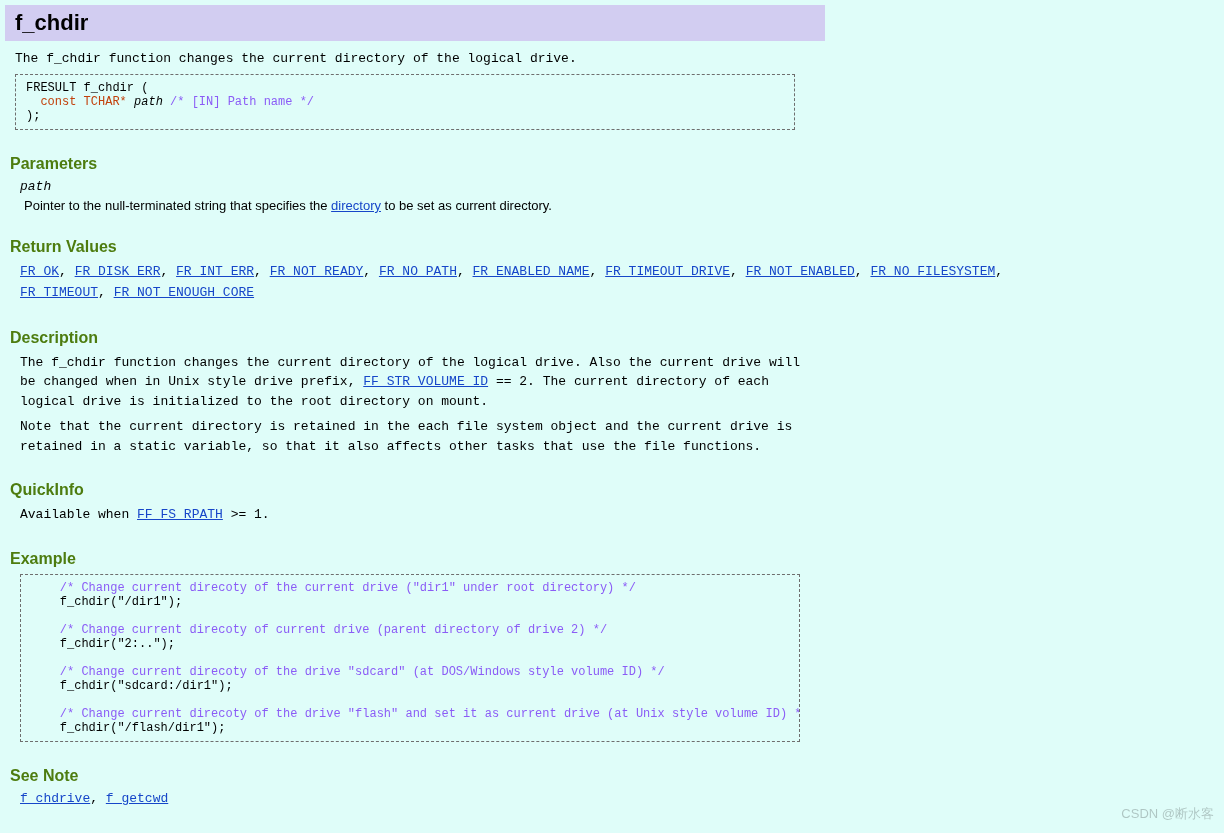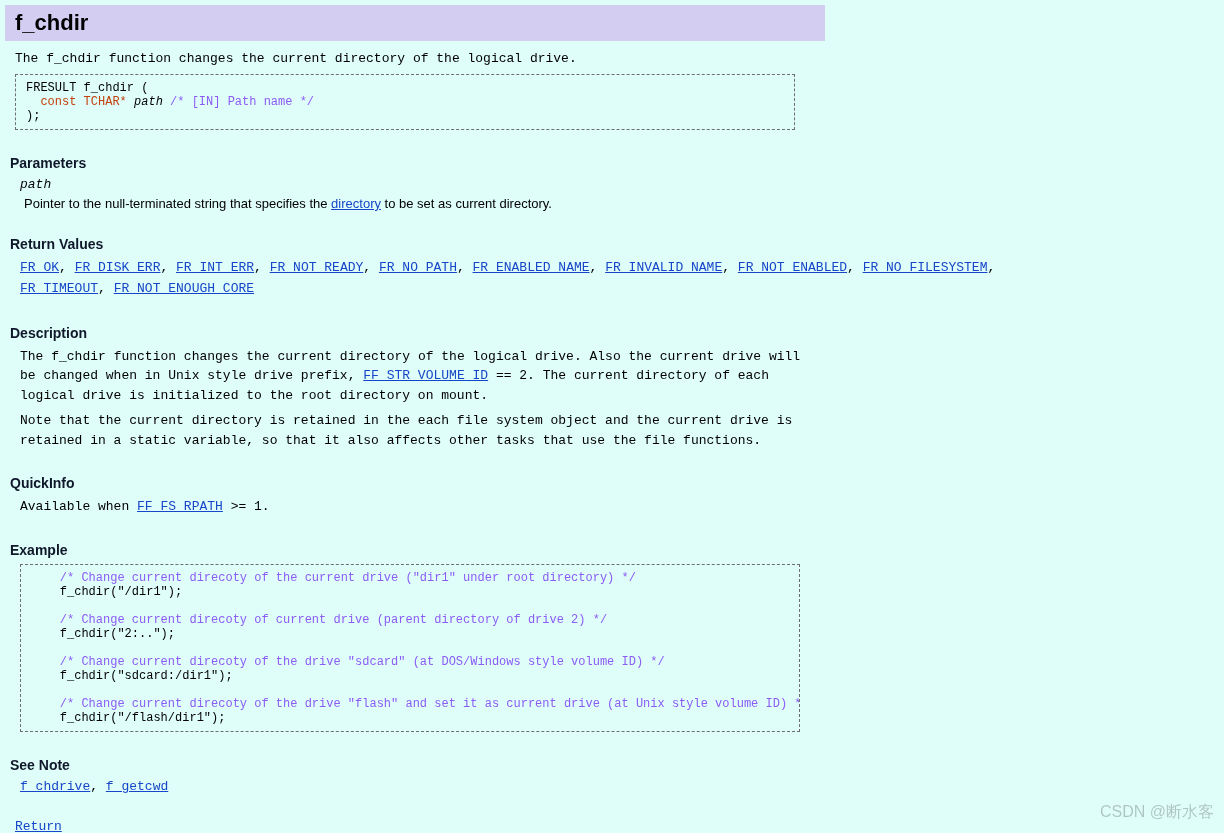--- a/index.html
+++ b/index.html
@@ -40,23 +40,23 @@
     width: 780px;
     box-sizing: border-box;
   }
   pre.codebox .kw { color: #c2410c; }
   pre.codebox .param-it { font-style: italic; }
   pre.codebox .comment { color: #8b5cf6; }
   .sect { margin: 0 0 25px 0; padding: 0 5px; }
   .sect h4 {
     margin: 0 0 6px 0;
     font-family: Arial, Helvetica, sans-serif;
-    font-size: 14px;
+    font-size: 16px;
     font-weight: bold;
-    color: #0f172a;
+    color: #4d7c0f;
   }
   .tt { font-family: "Courier New", monospace; }
   .param-name {
     font-family: "Courier New", monospace;
     font-style: italic;
     margin-left: 10px;
   }
   .param-desc {
     font-family: Liberation Sans, sans-serif;
     margin-left: 14px;
@@ -84,21 +84,21 @@
   .return-link {
     margin-left: 10px;
     font-family: "Courier New", monospace;
   }
   .watermark {
     position: fixed;
     right: 10px;
     bottom: 10px;
     color: rgba(0,0,0,0.22);
     font-family: Arial, sans-serif;
-    font-size: 16px;
+    font-size: 13px;
     pointer-events: none;
   }
 </style>
 </head>
 <body>
 
 <div class="page">
 
   <h1>f_chdir</h1>
 
@@ -113,21 +113,21 @@
   <div class="sect">
     <h4>Parameters</h4>
     <div class="param-name">path</div>
     <div class="param-desc">
       <span>Pointer to the null-terminated string that specifies the </span><a href="#">directory</a><span> to be set as current directory.</span>
     </div>
   </div>
 
   <div class="sect">
     <h4>Return Values</h4>
-    <div class="ret" id="return-values-list"><a href="#">FR OK</a>, <a href="#">FR DISK ERR</a>, <a href="#">FR INT ERR</a>, <a href="#">FR NOT READY</a>, <a href="#">FR NO PATH</a>, <a href="#">FR ENABLED NAME</a>, <a href="#">FR INVALID NAME</a>, <a href="#">FR NOT ENABLED</a>, <a href="#">FR NO FILESYSTEM</a>, <br><a href="#">FR TIMEOUT</a>, <a href="#">FR NOT ENOUGH CORE</a></div>
+    <div class="ret" id="return-values-list"><a href="#">FR OK</a>, <a href="#">FR DISK ERR</a>, <a href="#">FR INT ERR</a>, <a href="#">FR NOT READY</a>, <a href="#">FR NO PATH</a>, <a href="#">FR ENABLED NAME</a>, <a href="#">FR TIMEOUT DRIVE</a>, <a href="#">FR NOT ENABLED</a>, <a href="#">FR NO FILESYSTEM</a>, <br><a href="#">FR TIMEOUT</a>, <a href="#">FR NOT ENOUGH CORE</a></div>
   </div>
 
   <div class="sect">
     <h4>Description</h4>
     <div class="desc-txt">
       <span>The </span><span class="tt">f_chdir</span><span> function changes the current directory of the logical drive. Also the current drive will be changed when in Unix style drive prefix, </span><a href="#">FF_STR_VOLUME_ID</a><span> == 2</span><span>. The current directory of each logical drive is initialized to the root directory on mount.</span>
     </div>
     <div class="desc-txt" style="margin-top:6px">Note that the current directory is retained in the each file system object and the current drive is retained in a static variable, so that it also affects other tasks that use the file functions.</div>
   </div>
 

